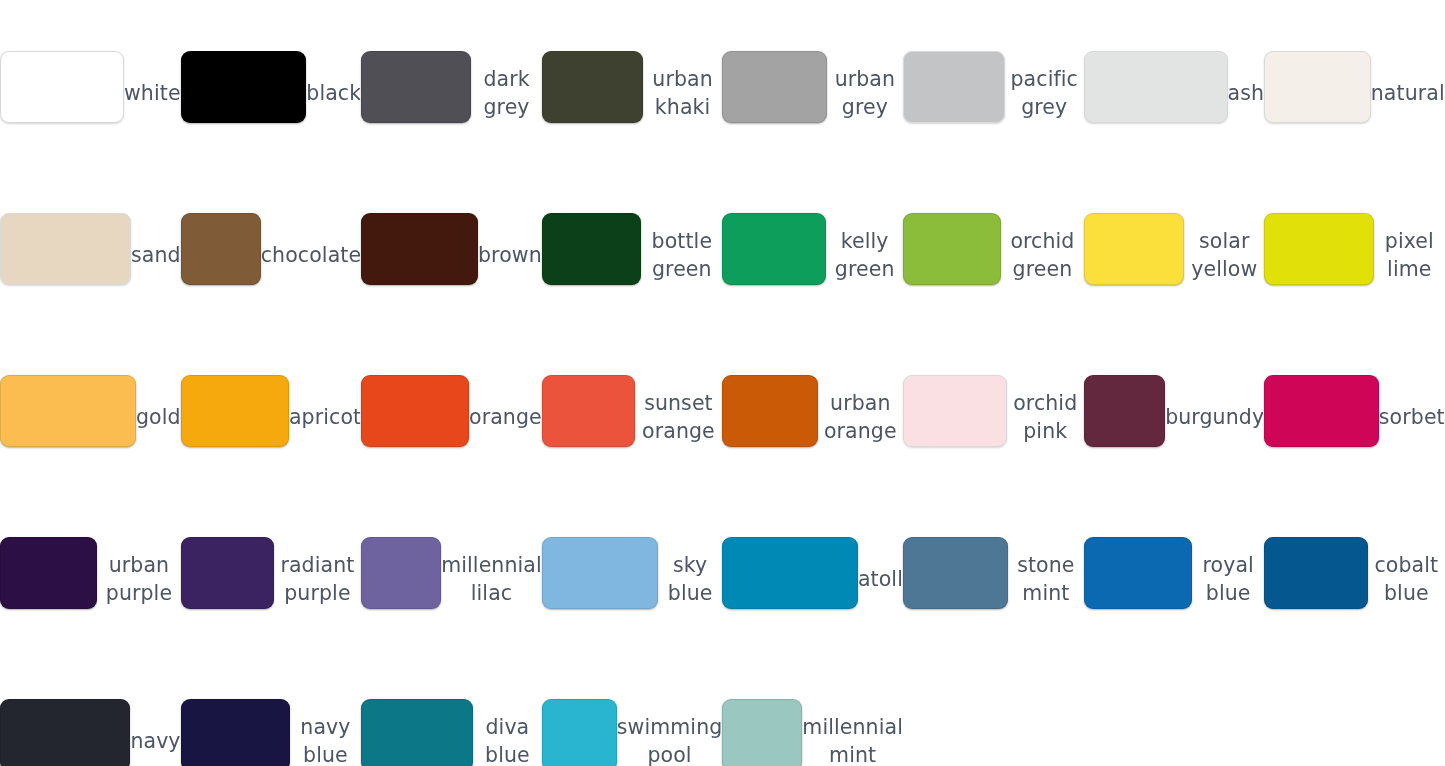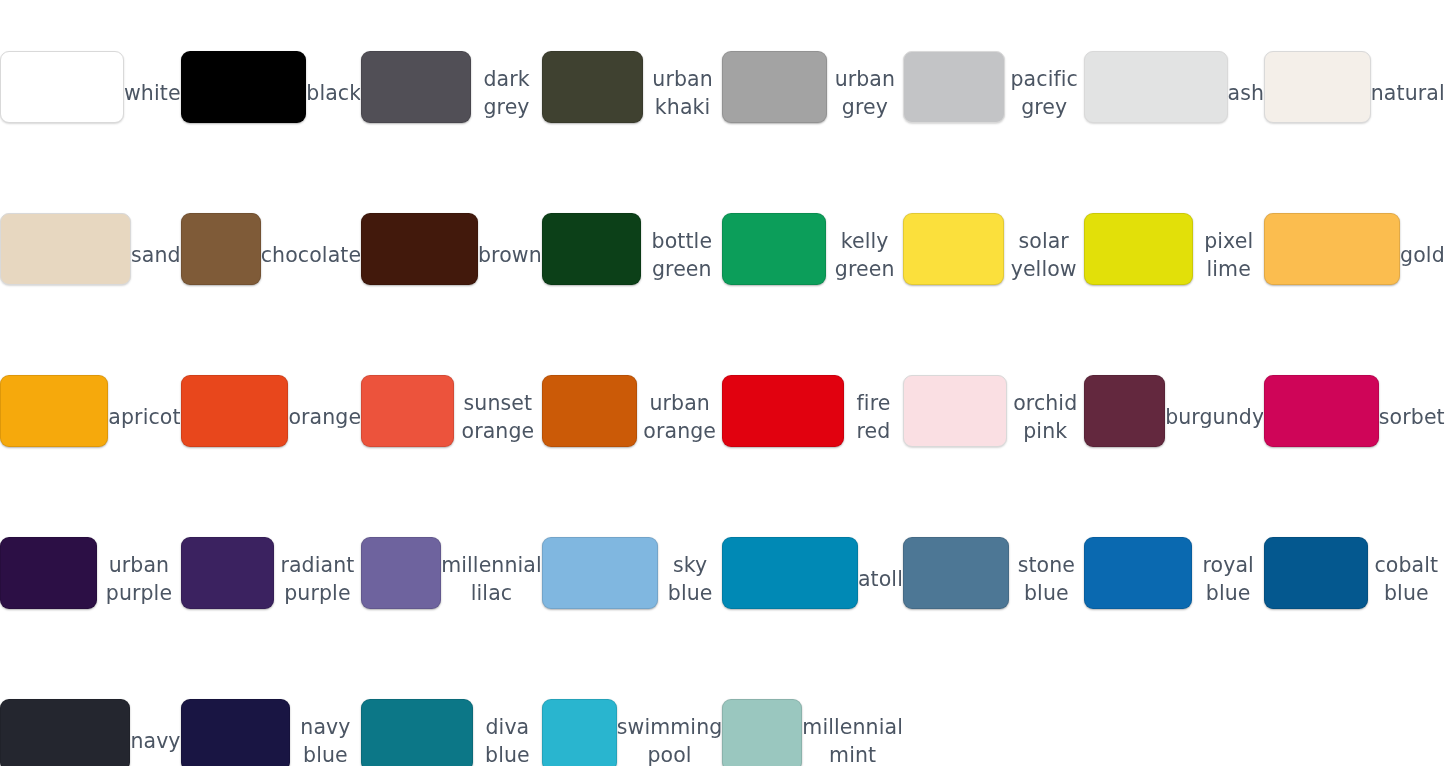--- a/index.html
+++ b/index.html
@@ -102,20 +102,24 @@
     </div>
     <div class="swatch-cell">
       <div class="swatch-chip" style="background-color: rgb(12, 64, 24);"></div>
       <div class="swatch-label">bottle green</div>
     </div>
     <div class="swatch-cell">
       <div class="swatch-chip" style="background-color: rgb(12, 158, 90);"></div>
       <div class="swatch-label">kelly green</div>
     </div>
     <div class="swatch-cell">
+      <div class="swatch-chip" style="background-color: rgb(140, 189, 58);"></div>
+      <div class="swatch-label">orchid green</div>
+    </div>
+    <div class="swatch-cell">
       <div class="swatch-chip" style="background-color: rgb(251, 224, 60);"></div>
       <div class="swatch-label">solar yellow</div>
     </div>
     <div class="swatch-cell">
       <div class="swatch-chip" style="background-color: rgb(226, 224, 9);"></div>
       <div class="swatch-label">pixel lime</div>
     </div>
     <div class="swatch-cell">
       <div class="swatch-chip" style="background-color: rgb(251, 189, 79);"></div>
       <div class="swatch-label">gold</div>
@@ -130,24 +134,20 @@
     </div>
     <div class="swatch-cell">
       <div class="swatch-chip" style="background-color: rgb(236, 83, 60);"></div>
       <div class="swatch-label">sunset orange</div>
     </div>
     <div class="swatch-cell">
       <div class="swatch-chip" style="background-color: rgb(203, 90, 7);"></div>
       <div class="swatch-label">urban orange</div>
     </div>
     <div class="swatch-cell">
-      <div class="swatch-chip" style="background-color: rgb(225, 1, 15);"></div>
-      <div class="swatch-label">fire red</div>
-    </div>
-    <div class="swatch-cell">
       <div class="swatch-chip light-chip" style="background-color: rgb(250, 223, 227);"></div>
       <div class="swatch-label">orchid pink</div>
     </div>
     <div class="swatch-cell">
       <div class="swatch-chip" style="background-color: rgb(99, 40, 62);"></div>
       <div class="swatch-label">burgundy</div>
     </div>
     <div class="swatch-cell">
       <div class="swatch-chip" style="background-color: rgb(207, 5, 88);"></div>
       <div class="swatch-label">sorbet</div>
@@ -167,21 +167,21 @@
     <div class="swatch-cell">
       <div class="swatch-chip" style="background-color: rgb(128, 183, 224);"></div>
       <div class="swatch-label">sky blue</div>
     </div>
     <div class="swatch-cell">
       <div class="swatch-chip" style="background-color: rgb(0, 137, 181);"></div>
       <div class="swatch-label">atoll</div>
     </div>
     <div class="swatch-cell">
       <div class="swatch-chip" style="background-color: rgb(77, 119, 149);"></div>
-      <div class="swatch-label">stone blue</div>
+      <div class="swatch-label">stone mint</div>
     </div>
     <div class="swatch-cell">
       <div class="swatch-chip" style="background-color: rgb(10, 105, 176);"></div>
       <div class="swatch-label">royal blue</div>
     </div>
     <div class="swatch-cell">
       <div class="swatch-chip" style="background-color: rgb(4, 88, 143);"></div>
       <div class="swatch-label">cobalt blue</div>
     </div>
     <div class="swatch-cell">

